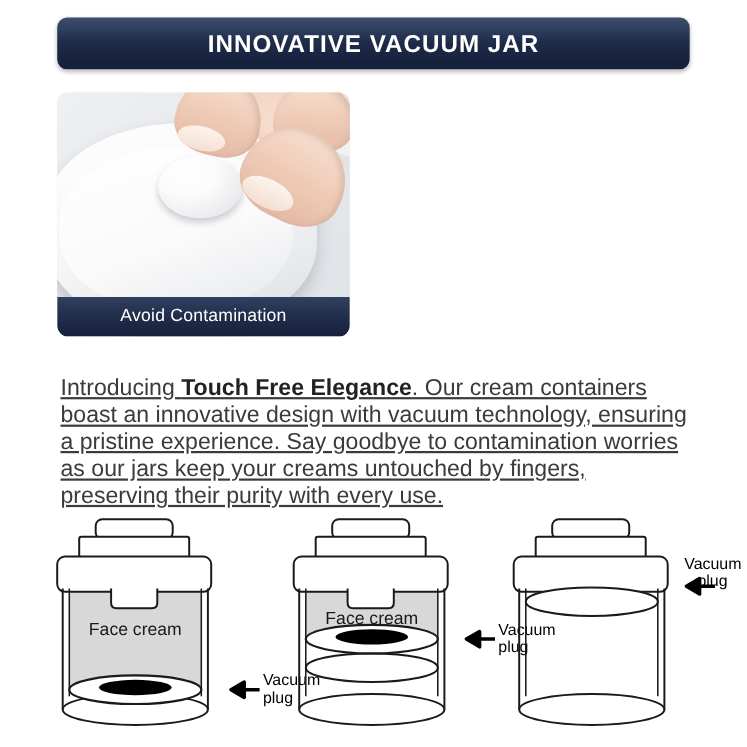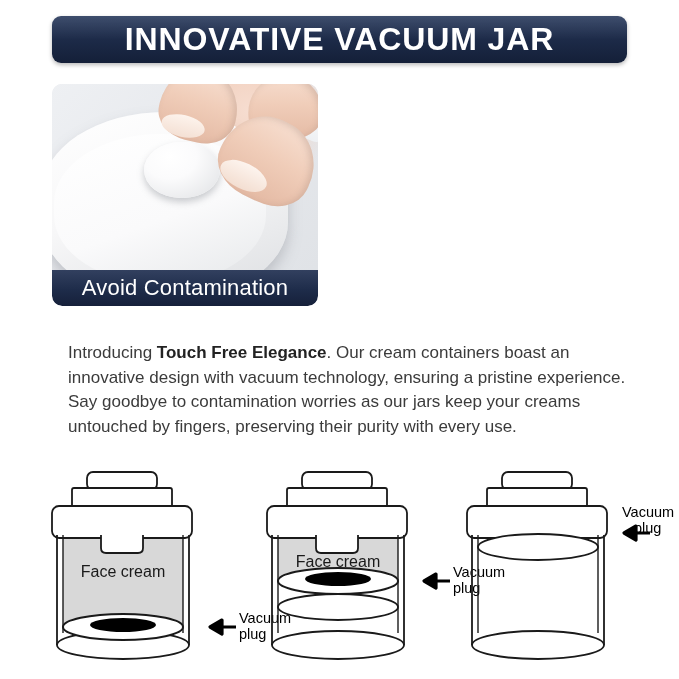--- a/index.html
+++ b/index.html
@@ -33,21 +33,21 @@
   .header-banner::after {
     content: "";
     position: absolute;
     left: 0; right: 0; top: 0;
     height: 50%;
     background: linear-gradient(180deg, rgba(255,255,255,0.09), rgba(255,255,255,0));
     pointer-events: none;
   }
   .header-title {
     color: #ffffff;
-    font-size: 32px;
+    font-size: 22px;
     font-weight: bold;
     letter-spacing: 0.9px;
     text-align: right;
     z-index: 2;
     font-family: "Liberation Sans", sans-serif;
   }
 
   
   .cards-row {
     position: absolute;
@@ -184,35 +184,36 @@
     height: 36px;
     background: linear-gradient(180deg, #32405f 0%, #1e2c4a 55%, #16203a 100%);
     border-bottom-left-radius: 10px;
     border-bottom-right-radius: 10px;
     display: flex;
     align-items: center;
     justify-content: center;
   }
   .caption-text {
     color: #ffffff;
-    font-size: 22px;
+    font-size: 16px;
     font-weight: 500;
     letter-spacing: 0.2px;
   }
 
   
   .body-copy {
     position: absolute;
-    left: 68px;
+    left: 55px;
     top: 341px;
     width: 580px;
-    font-size: 17px;
+    font-size: 21px;
     line-height: 24.5px;
     color: #3b3b3b;
     font-family: "Liberation Sans", sans-serif;
+    text-decoration: underline;
   }
   .body-copy b { color: #222222; font-weight: bold; }
 
   
   .diagram-area {
     position: absolute;
     left: 0;
     top: 455px;
     width: 679px;
     height: 224px;

